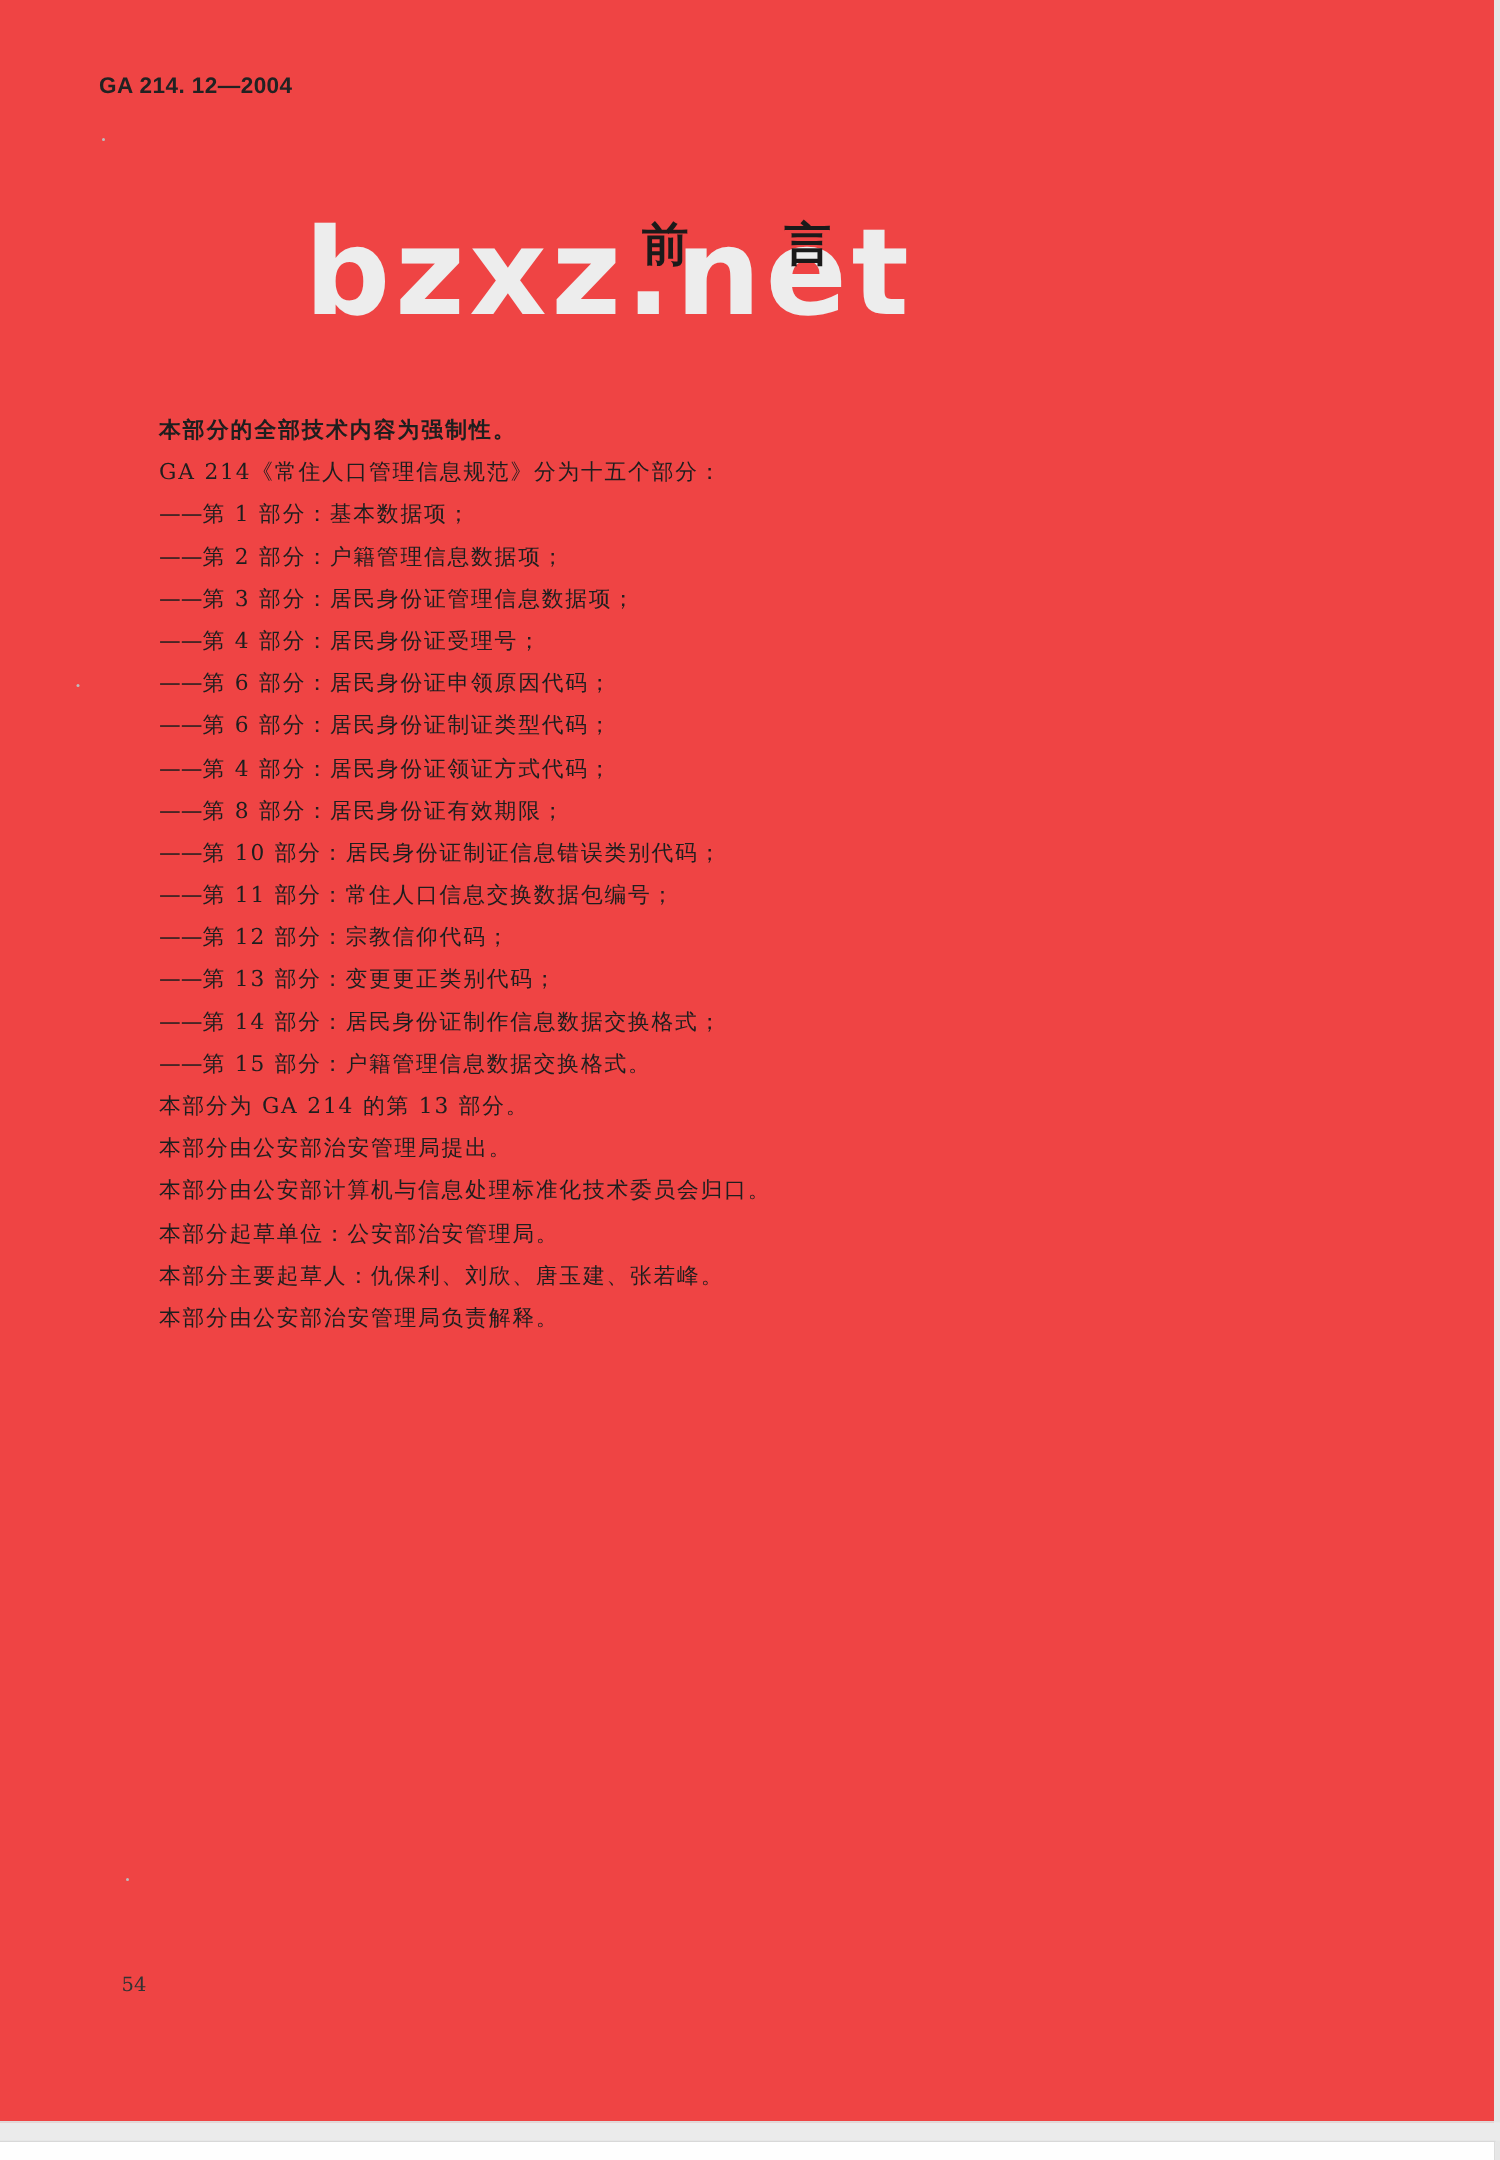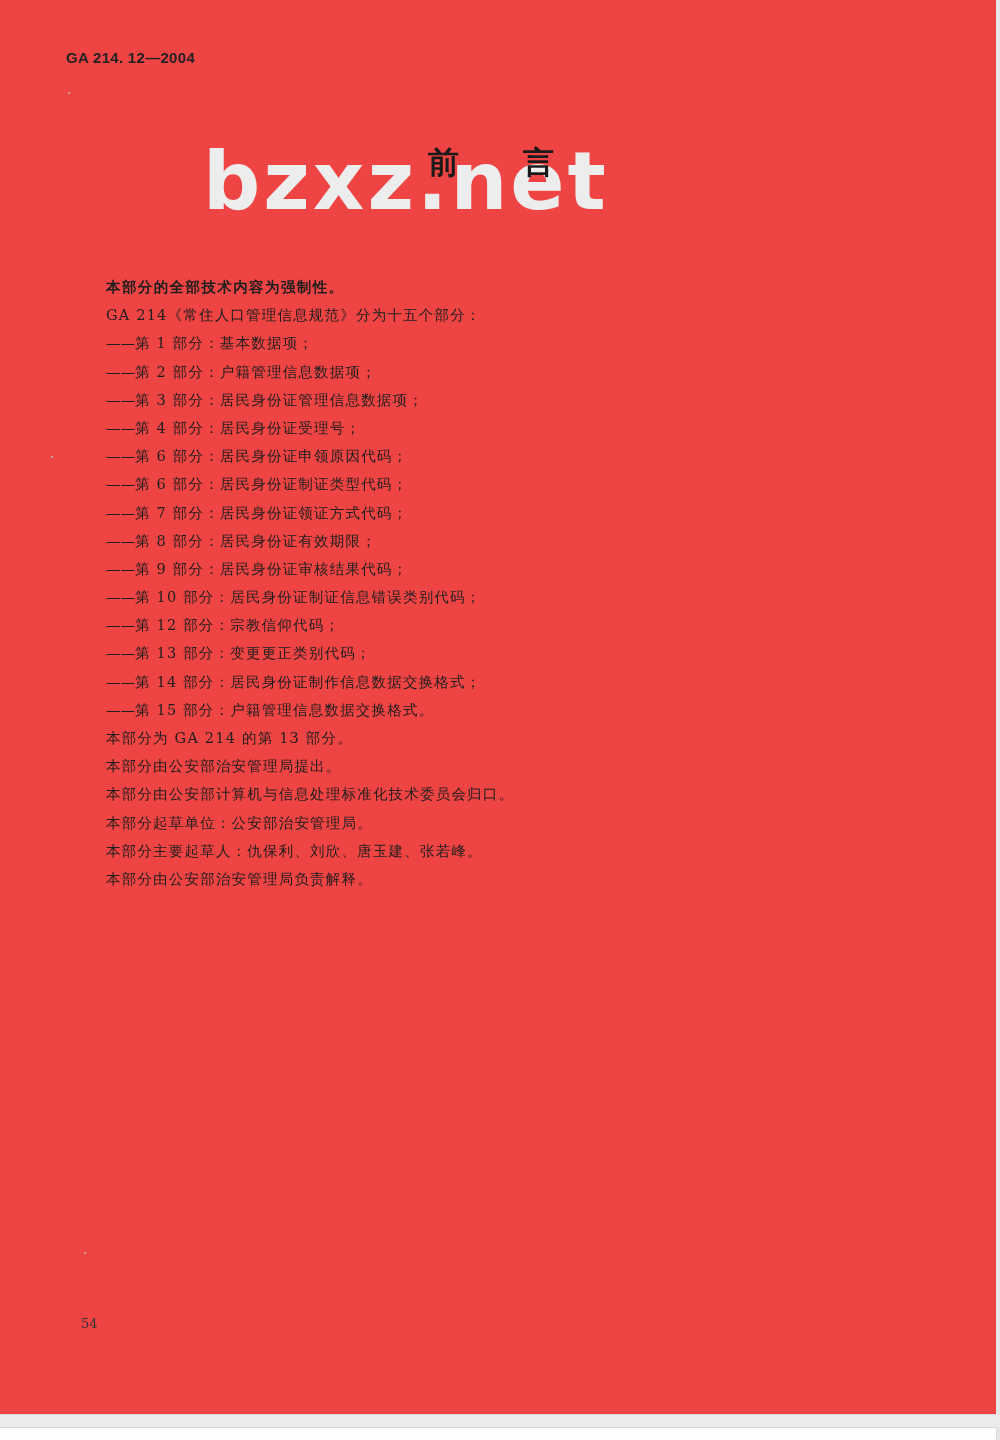--- a/index.html
+++ b/index.html
@@ -137,24 +137,24 @@
   <div class="body-text">
     <div class="line bold">本部分的全部技术内容为强制性。</div>
     <div class="line">GA 214《常住人口管理信息规范》分为十五个部分：</div>
 
     <div class="line"><span class="dash">——</span><span>第 1 部分：基本数据项；</span></div>
     <div class="line"><span class="dash">——</span><span>第 2 部分：户籍管理信息数据项；</span></div>
     <div class="line"><span class="dash">——</span><span>第 3 部分：居民身份证管理信息数据项；</span></div>
     <div class="line"><span class="dash">——</span><span>第 4 部分：居民身份证受理号；</span></div>
     <div class="line"><span class="dash">——</span><span>第 6 部分：居民身份证申领原因代码；</span></div>
     <div class="line"><span class="dash">——</span><span>第 6 部分：居民身份证制证类型代码；</span></div>
-    <div class="line"><span class="dash">——</span><span>第 7 部分：居民身份证领证方式代码；</span></div>
+    <div class="line"><span class="dash">——</span><span>第 4 部分：居民身份证领证方式代码；</span></div>
     <div class="line"><span class="dash">——</span><span>第 8 部分：居民身份证有效期限；</span></div>
-    <div class="line"><span class="dash">——</span><span>第 9 部分：居民身份证审核结果代码；</span></div>
     <div class="line"><span class="dash">——</span><span>第 10 部分：居民身份证制证信息错误类别代码；</span></div>
+    <div class="line"><span class="dash">——</span><span>第 11 部分：常住人口信息交换数据包编号；</span></div>
     <div class="line"><span class="dash">——</span><span>第 12 部分：宗教信仰代码；</span></div>
     <div class="line"><span class="dash">——</span><span>第 13 部分：变更更正类别代码；</span></div>
     <div class="line"><span class="dash">——</span><span>第 14 部分：居民身份证制作信息数据交换格式；</span></div>
     <div class="line"><span class="dash">——</span><span>第 15 部分：户籍管理信息数据交换格式。</span></div>
 
     <div class="line">本部分为 GA 214 的第 13 部分。</div>
     <div class="line">本部分由公安部治安管理局提出。</div>
     <div class="line">本部分由公安部计算机与信息处理标准化技术委员会归口。</div>
     <div class="line">本部分起草单位：公安部治安管理局。</div>
     <div class="line">本部分主要起草人：仇保利、刘欣、唐玉建、张若峰。</div>

